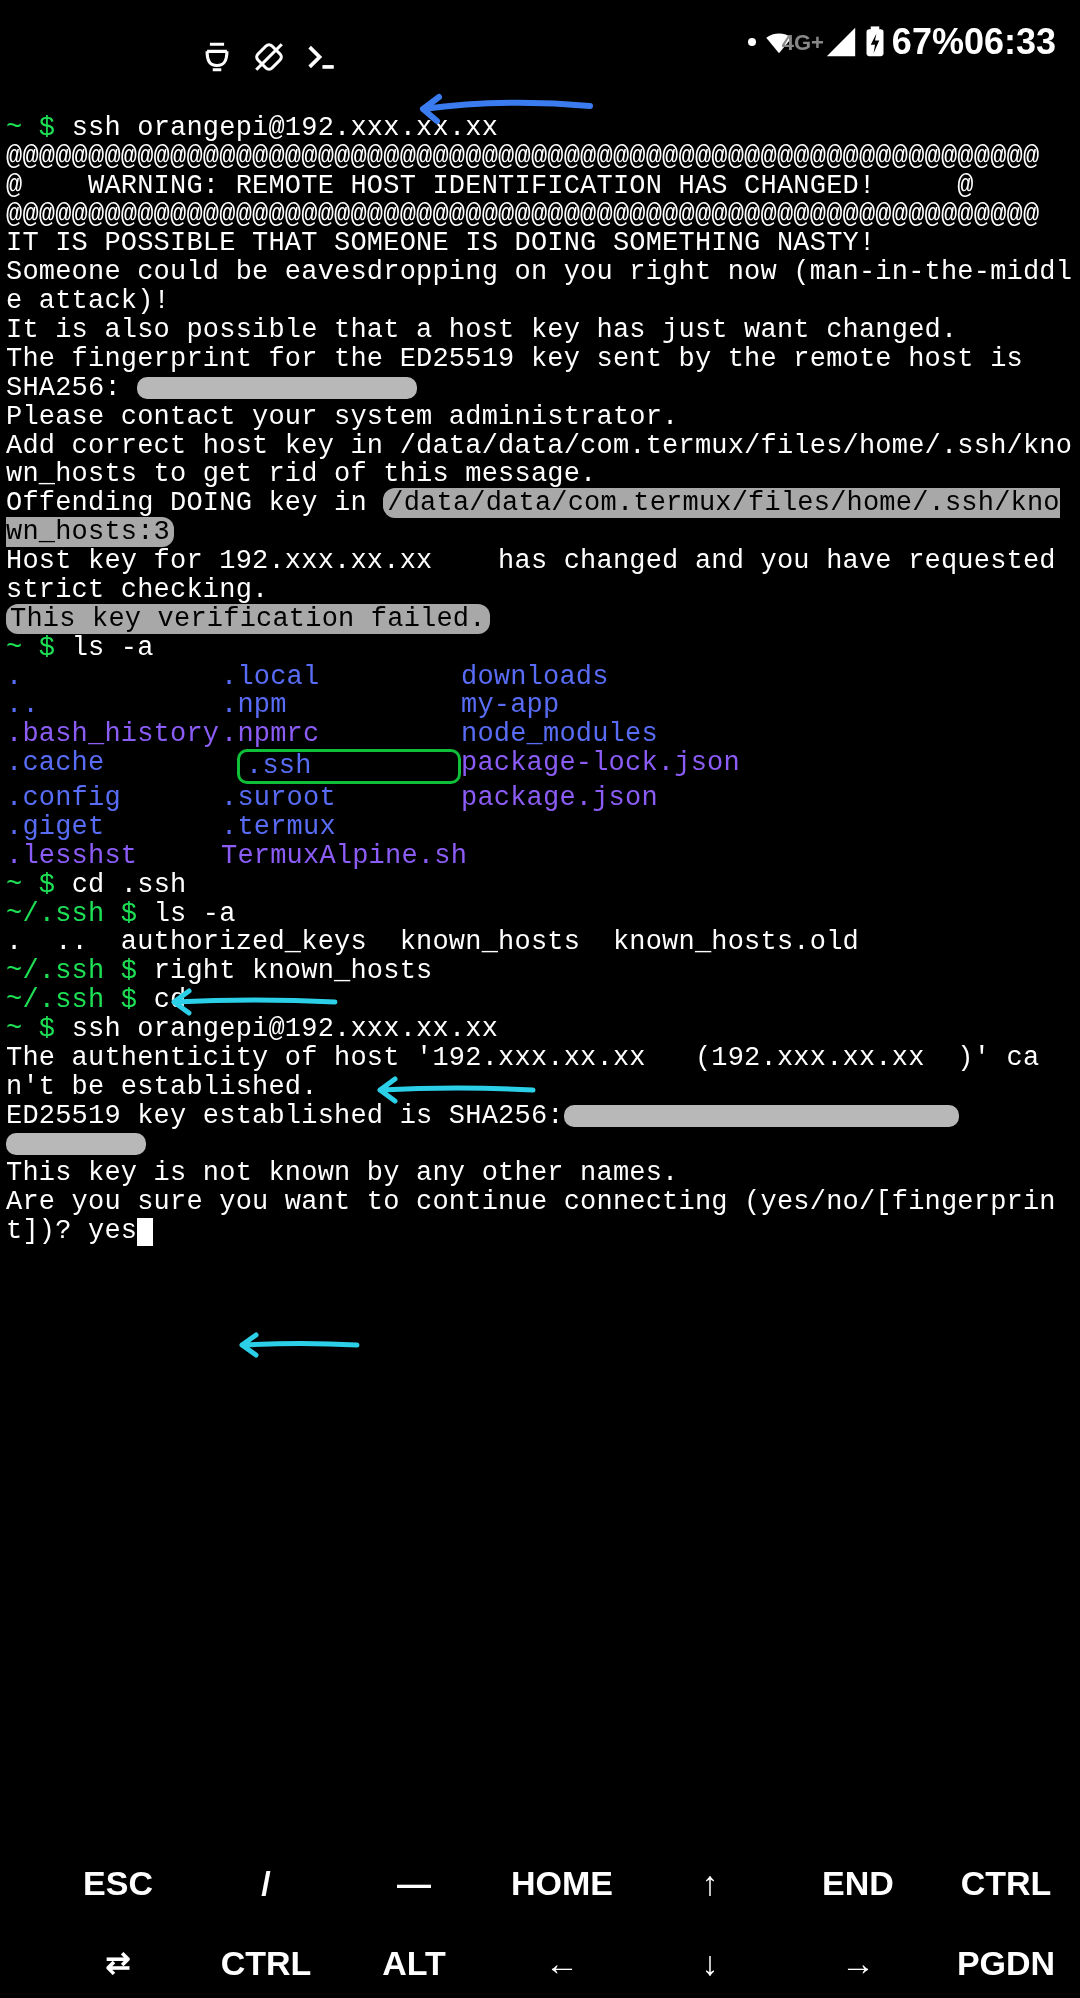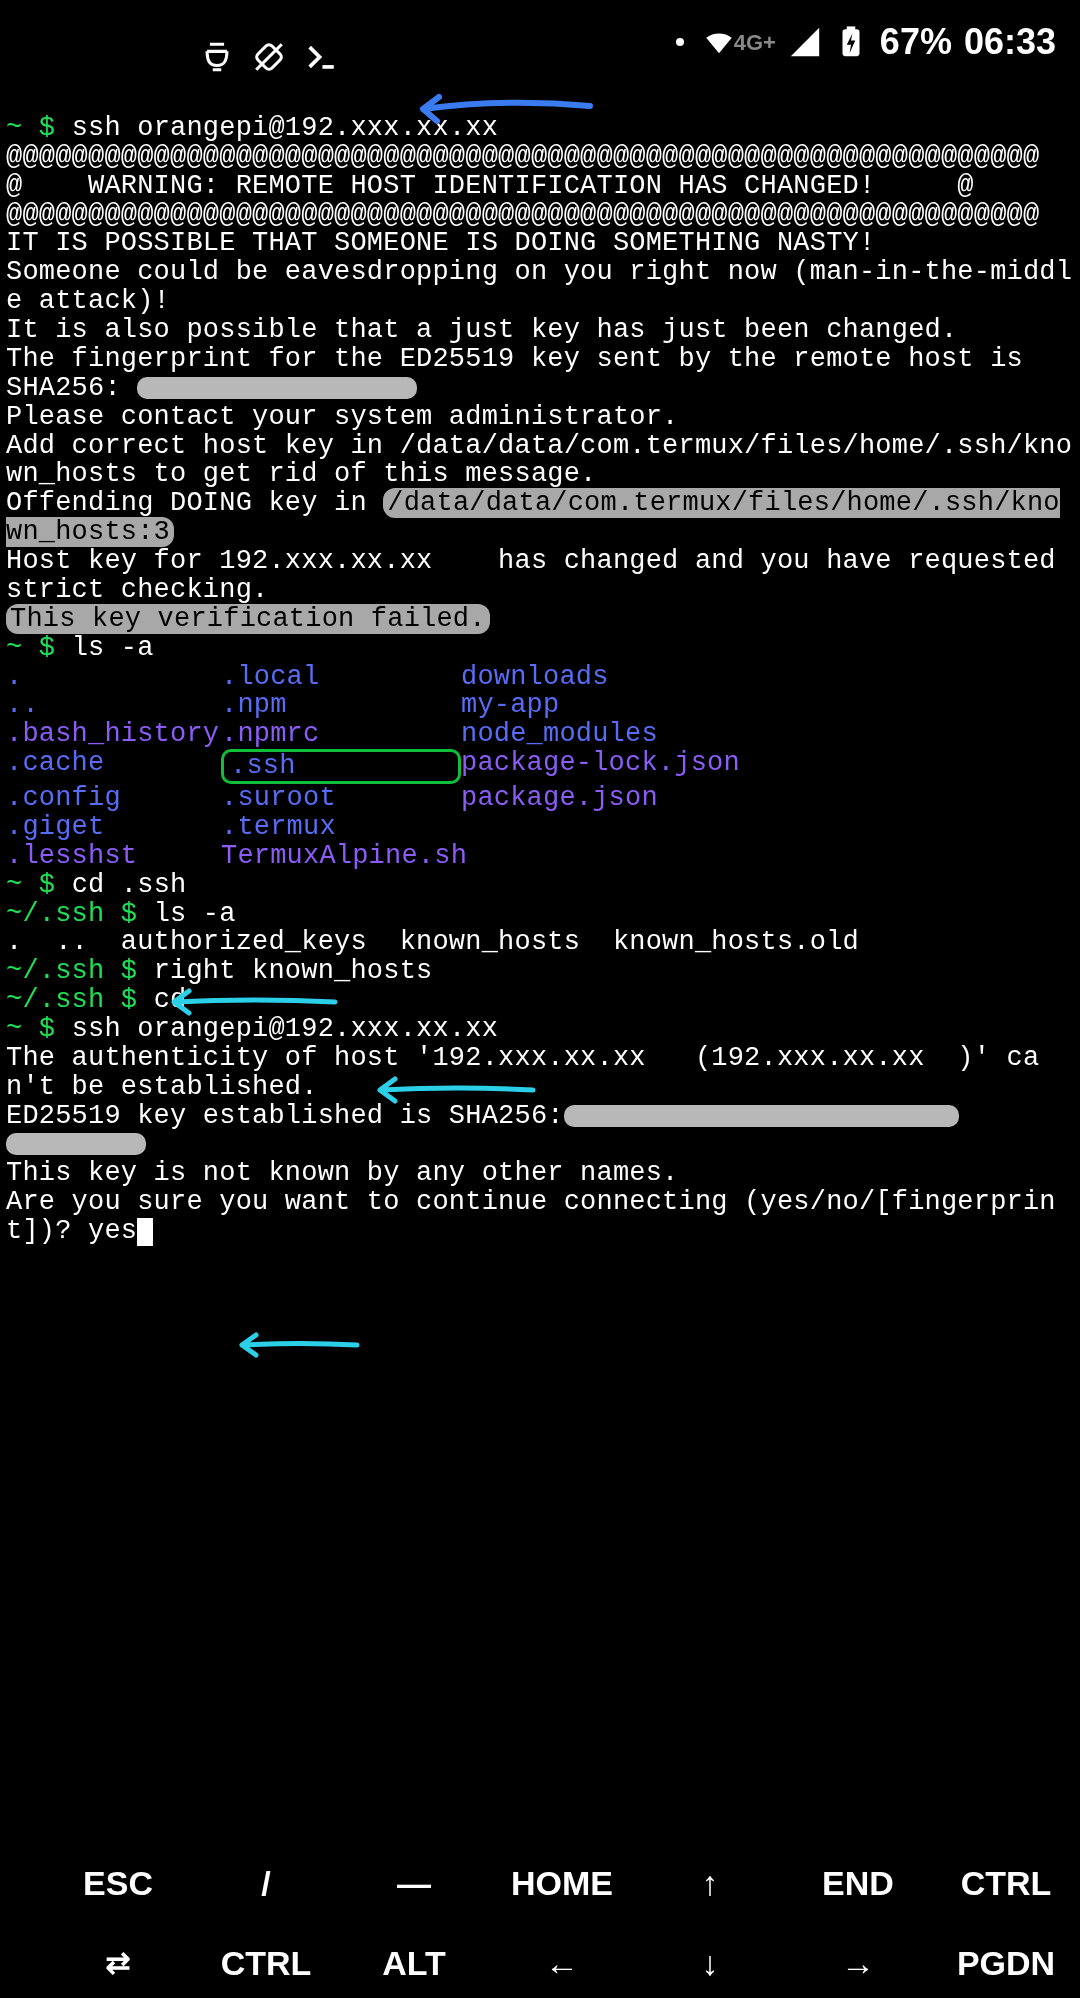--- a/index.html
+++ b/index.html
@@ -27,21 +27,21 @@
   .statusbar .left-icons {
     display: flex;
     gap: 18px;
     position: absolute;
     left: 200px;
     top: 40px;
   }
   .statusbar .right {
     display: flex;
     align-items: center;
-    gap: 12px;
+    gap: 0;
   }
   .dot {
     width: 8px; height: 8px; background: #fff; border-radius: 50%;
     display: inline-block; margin-right: 6px;
   }
   .terminal {
     padding: 0 6px 0 6px;
     white-space: pre-wrap;
     word-break: break-all;
     letter-spacing: 0.2px;
@@ -64,20 +64,21 @@
     vertical-align: middle;
   }
   .redact.w1 { width: 280px; }
   .redact.w2 { width: 395px; }
   .redact.w3 { width: 140px; }
 
   .box-ssh {
     border: 3px solid #0fbf3a;
     border-radius: 10px;
     padding: 0 6px;
+    margin-left: 16px;
   }
 
   .arrow {
     position: absolute;
     pointer-events: none;
   }
   .arrow svg { display: block; }
 
   .ls-grid {
     display: grid;
@@ -148,21 +149,21 @@
   </div>
 </div>
 
 <div class="terminal">
 <span class="green">~ $ </span><span>ssh orangepi@192.xxx.xx.xx</span>
 <span>@@@@@@@@@@@@@@@@@@@@@@@@@@@@@@@@@@@@@@@@@@@@@@@@@@@@@@@@@@@@@@@</span>
 <span>@    WARNING: REMOTE HOST IDENTIFICATION HAS CHANGED!     @</span>
 <span>@@@@@@@@@@@@@@@@@@@@@@@@@@@@@@@@@@@@@@@@@@@@@@@@@@@@@@@@@@@@@@@</span>
 <span>IT IS POSSIBLE THAT SOMEONE IS DOING SOMETHING NASTY!</span>
 <span>Someone could be eavesdropping on you right now (man-in-the-middle attack)!</span>
-<span>It is also possible that a just key has just been changed.</span>
+<span>It is also possible that a host key has just want changed.</span>
 <span>The fingerprint for the ED25519 key sent by the remote host is</span>
 <span>SHA256:</span> <span class="redact w1"></span>
 <span>Please contact your system administrator.</span>
 <span>Add correct host key in /data/data/com.termux/files/home/.ssh/known_hosts to get rid of this message.</span>
 <span>Offending DOING key in </span><span class="hl-grey">/data/data/com.termux/files/home/.ssh/known_hosts:3</span>
 <span>Host key for 192.xxx.xx.xx    has changed and you have requested strict checking.</span>
 <span class="hl-grey">This key verification failed.</span>
 <span class="green">~ $ </span><span>ls -a</span>
 <div class="ls-grid" style="white-space:pre"><span class="blue">.</span><span class="blue">.local</span><span class="blue">downloads</span><span class="blue">..</span><span class="blue">.npm</span><span class="blue">my-app</span><span class="white">.bash_history</span><span class="white">.npmrc</span><span class="blue">node_modules</span><span class="blue">.cache</span><span class="blue box-ssh">.ssh</span><span class="white">package-lock.json</span><span class="blue">.config</span><span class="blue">.suroot</span><span class="white">package.json</span><span class="blue">.giget</span><span class="blue">.termux</span><span></span><span class="white">.lesshst</span><span class="white">TermuxAlpine.sh</span><span></span></div><span class="green">~ $ </span><span>cd .ssh</span>
 <span class="green">~/.ssh $ </span><span>ls -a</span>

